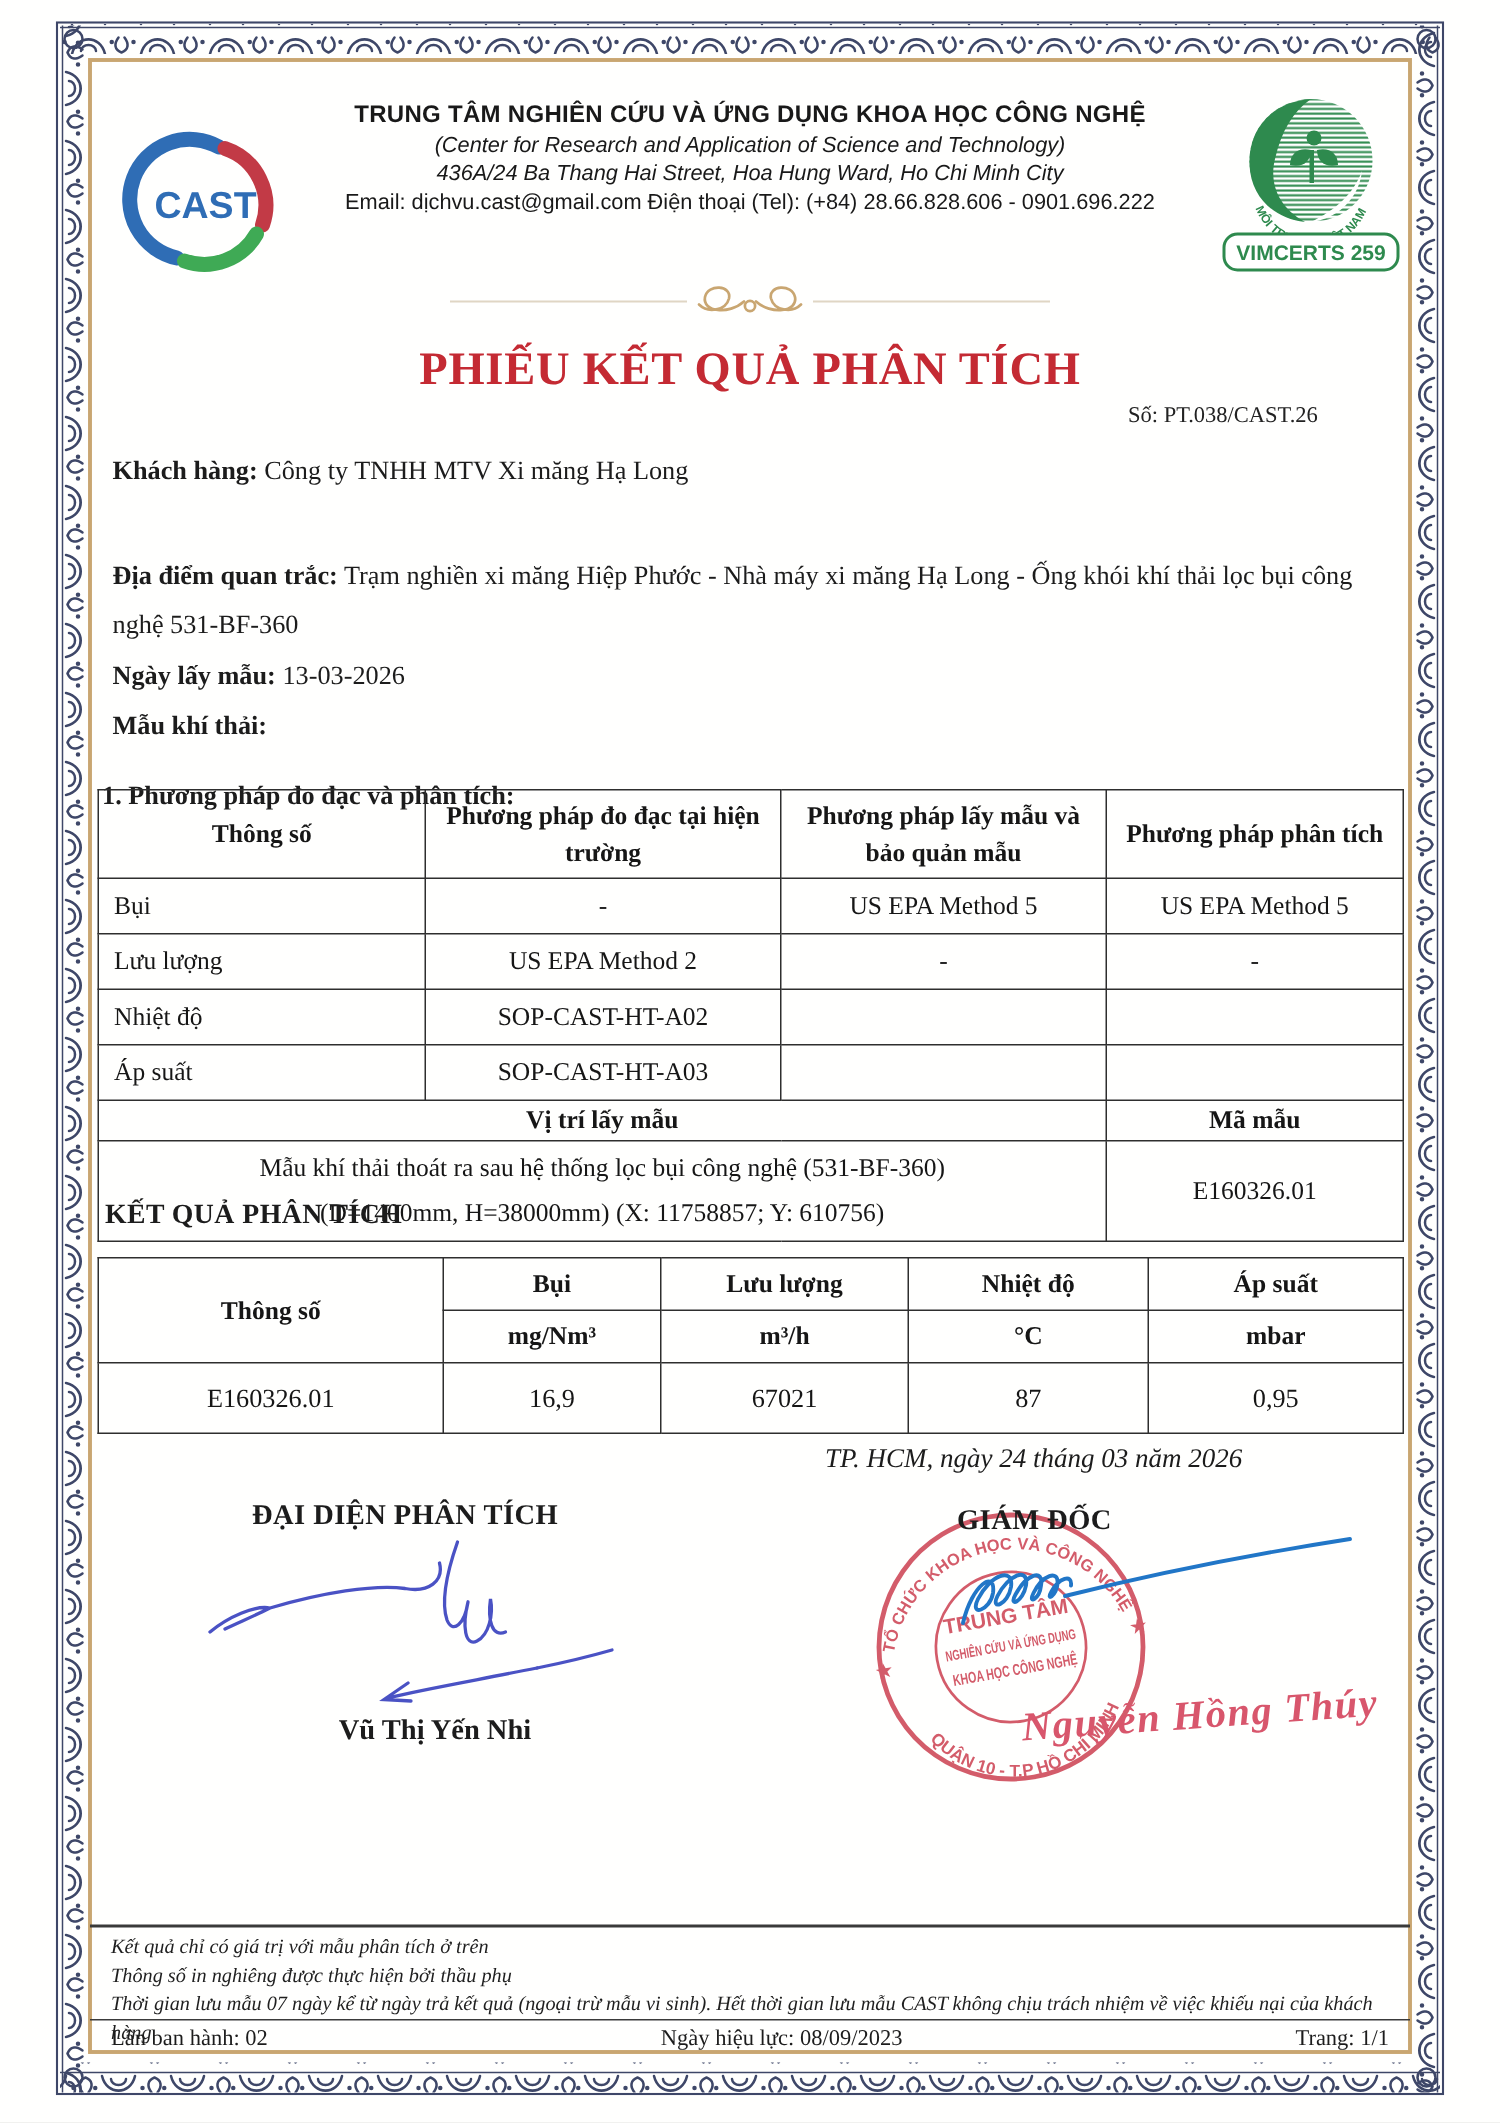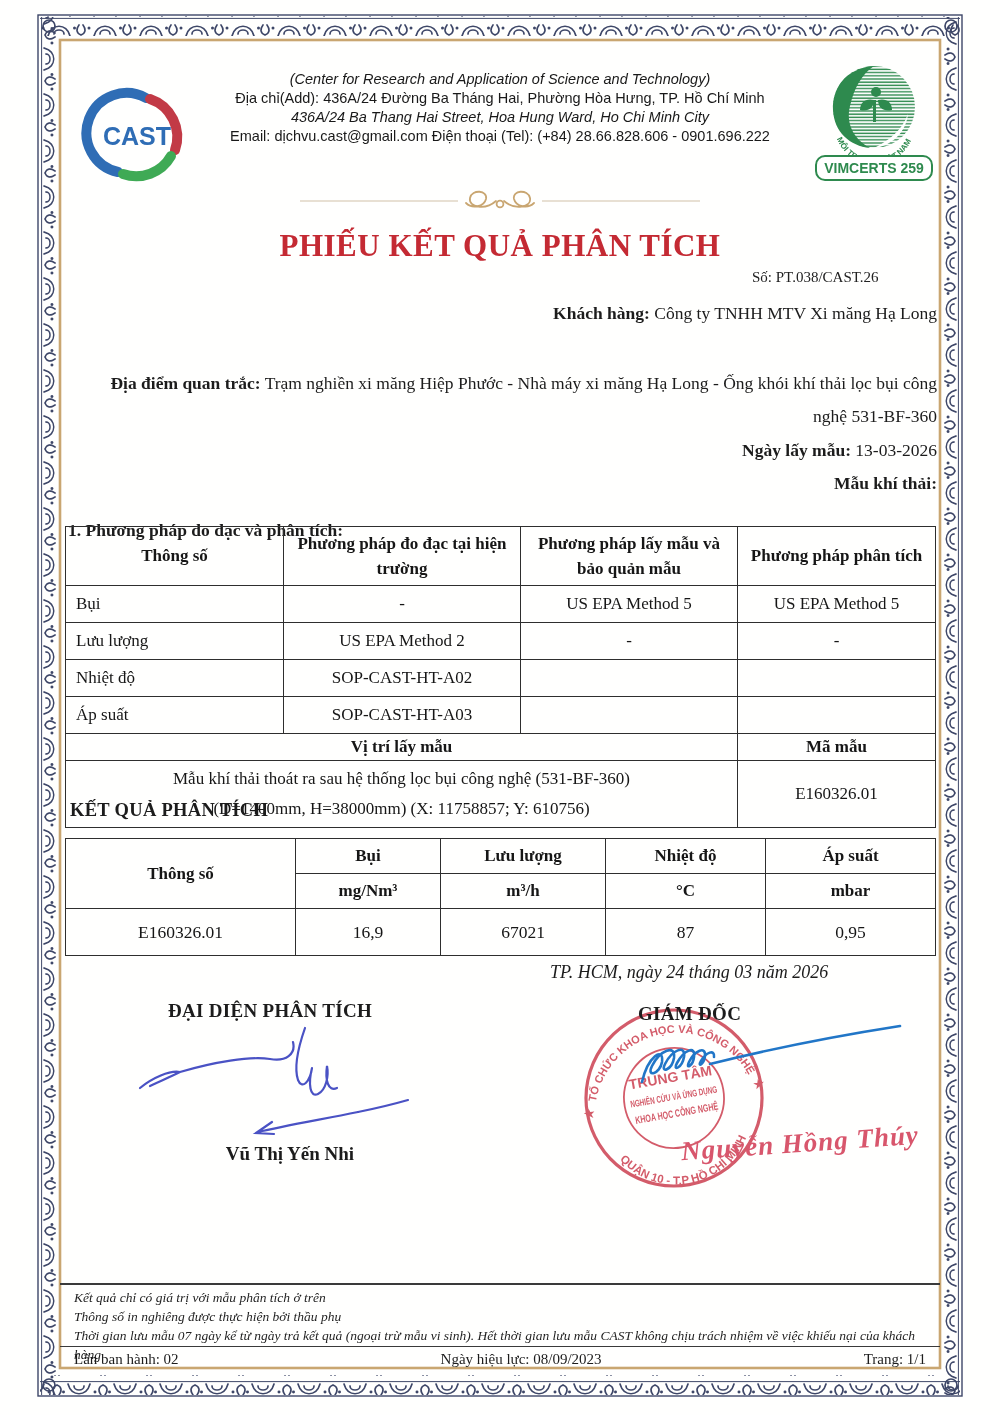--- a/index.html
+++ b/index.html
@@ -15,21 +15,21 @@
   .hdr-en{font-style:italic;font-size:14.5px;margin-top:3px;}
   .hdr-line{font-size:14.5px;margin-top:3px;}
   .hdr-it{font-style:italic;}
 
   
   .doc-title{left:0;top:228px;width:1000px;text-align:center;color:#c42a33;font-weight:bold;
              font-size:31px;letter-spacing:.5px;}
   .doc-no{left:752px;top:250px;font-size:15px;color:#222;margin-top:19px;}
 
   
-  .info-line{left:75px;width:862px;font-size:17.5px;line-height:33px;text-align:right;}
+  .info-line{left:75px;width:862px;font-size:17.5px;line-height:33px;}
   .info-line b{font-weight:bold;}
 
   .sec-heading{left:68px;top:496px;font-size:17.5px;font-weight:bold;margin-top:24px;}
 
   table{border-collapse:collapse;font-size:17px;color:#161616;}
   td,th{border:1.6px solid #2e2e2e;padding:3px 6px;font-weight:normal;vertical-align:middle;}
   th{font-weight:bold;text-align:center;}
   .t1{left:65px;top:526px;}
   .t1 .c-left{text-align:left;padding-left:10px;}
   .t1 td{height:30px;text-align:center;}
@@ -107,22 +107,22 @@
     <svg class="abs" style="left:80px;top:86px;" width="116" height="100">
       <g fill="none" stroke-linecap="round">
         <path d="M66,12 A40,40 0 1 0 38,86" stroke="#2f6db5" stroke-width="10"></path>
         <path d="M70,13 A40,40 0 0 1 95,64" stroke="#c23a46" stroke-width="10"></path>
         <path d="M91,70 A40,40 0 0 1 43,88" stroke="#3faa55" stroke-width="10"></path>
       </g>
       <text x="57" y="59" text-anchor="middle" font-family="Liberation Sans,sans-serif" font-weight="bold" font-size="25" fill="#2f6db5">CAST</text>
     </svg>
 
     <div class="abs hdr-text">
+      <div class="hdr-org">TRUNG TÂM NGHIÊN CỨU VÀ ỨNG DỤNG KHOA HỌC CÔNG NGHỆ</div>
       <div class="hdr-en">(Center for Research and Application of Science and Technology)</div>
-      <div class="hdr-line">Địa chỉ(Add): 436A/24 Đường Ba Tháng Hai, Phường Hòa Hưng, TP. Hồ Chí Minh</div>
       <div class="hdr-line hdr-it">436A/24 Ba Thang Hai Street, Hoa Hung Ward, Ho Chi Minh City</div>
       <div class="hdr-line">Email: dịchvu.cast@gmail.com    Điện thoại (Tel): (+84) 28.66.828.606 - 0901.696.222</div>
     </div>
 
     <svg class="abs" style="left:808px;top:62px;" width="132" height="120">
       <defs>
         <pattern id="gstripe" width="6" height="3.2" patternUnits="userSpaceOnUse">
           <rect width="6" height="3.2" fill="#ffffff"></rect>
           <line x1="0" y1="1" x2="6" y2="1" stroke="#2e8a4e" stroke-width="1.4"></line>
         </pattern>

